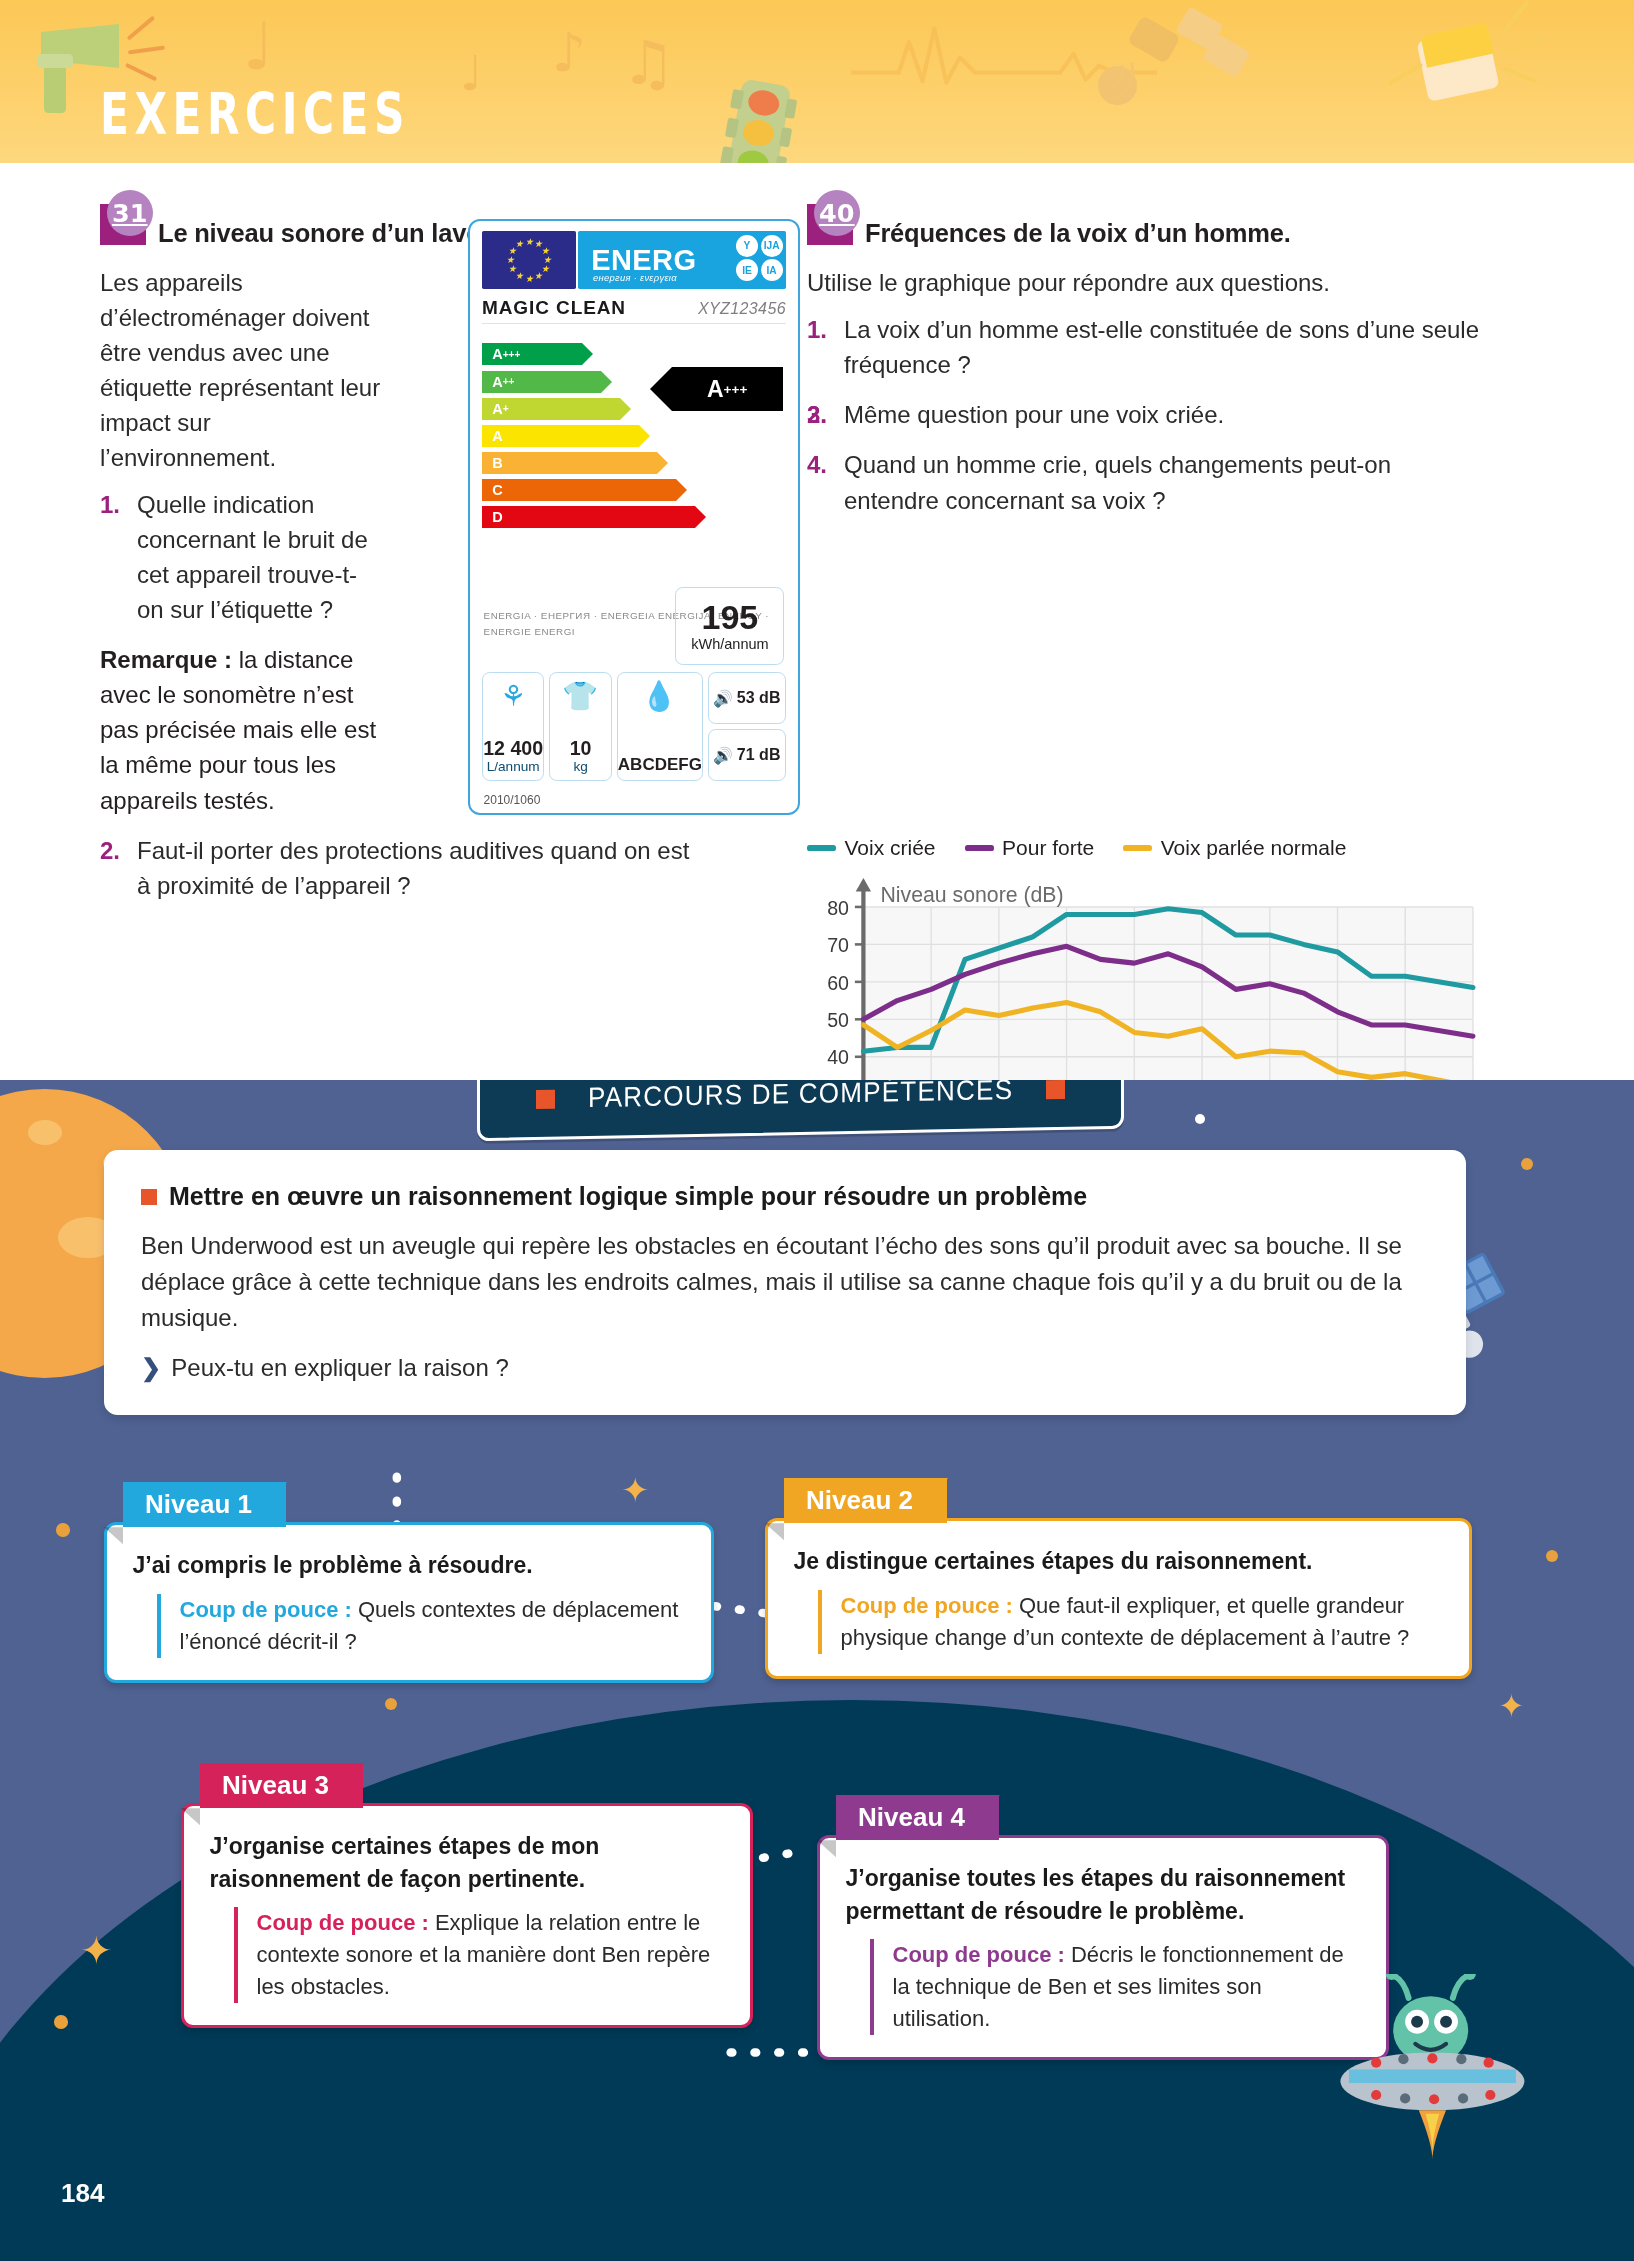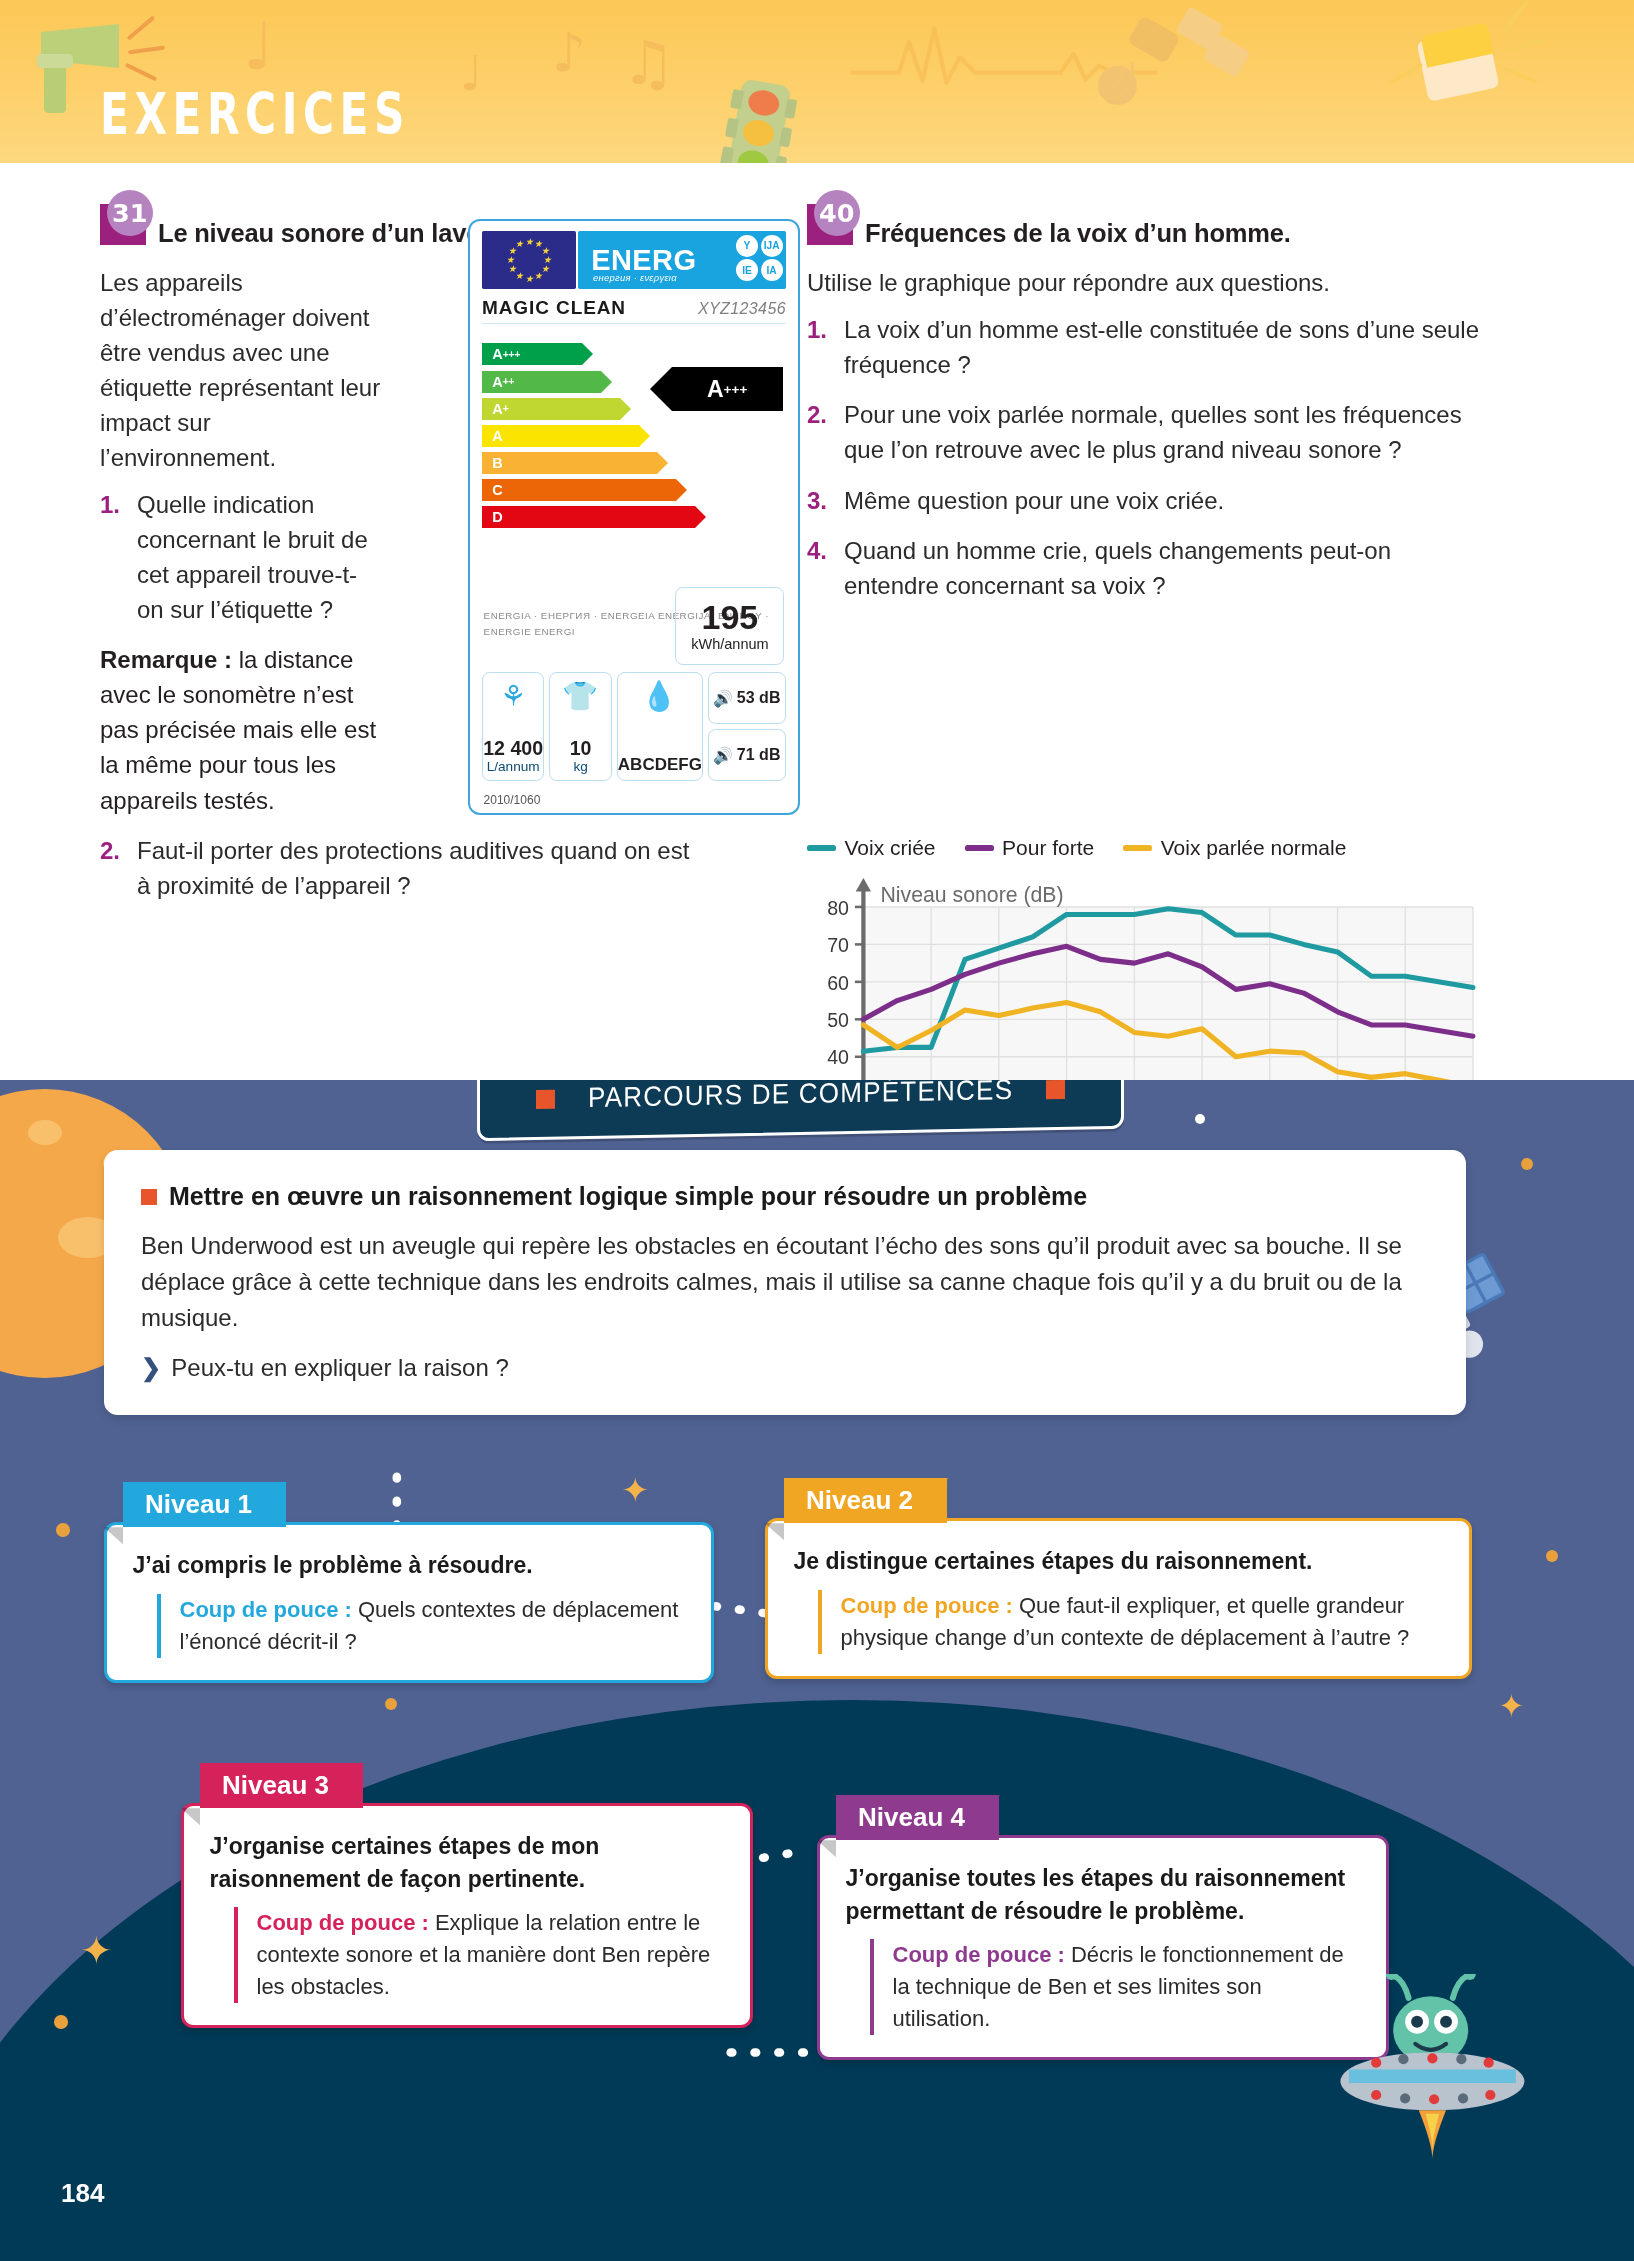--- a/index.html
+++ b/index.html
@@ -78,21 +78,21 @@
   .ex-badge{
     position:relative; width:46px; height:41px; background:#9c217f; flex:none;
   }
   .ex-badge::before{
     content:""; position:absolute; left:6.8px; top:-13.6px; width:46px; height:46px;
     border-radius:50%; background:#b583bf;
   }
   .ex-badge span{
     position:absolute; left:6.8px; top:-13.6px; width:46px; height:46px;
     display:flex; align-items:center; justify-content:center;
-    color:#fff; font-weight:700; font-size:25.5px; font-family:"DejaVu Sans",sans-serif;
+    color:#fff; font-weight:700; font-size:25.5px; font-family:"DejaVu Sans",sans-serif;text-decoration:underline;
   }
   .ex-title{ font-size:25.5px; font-weight:700; line-height:1.25; padding-top:13.6px;
      color:#231f20; letter-spacing:-0.2px;}
 
   .body-text{ font-size:24px; line-height:1.46; color:#2b2b2b; }
 
   ol.qlist{ list-style:none; margin:12px 0 0 0; }
   ol.qlist > li{ position:relative; padding-left:37px; margin-bottom:15.3px;
      font-size:24px; line-height:1.46; color:#2b2b2b;}
   ol.qlist > li .num{ position:absolute; left:0; top:0; color:#9c217f; font-weight:700;}
@@ -441,21 +441,20 @@
 
     <div class="body-text">Utilise le graphique pour répondre aux questions.</div>
 
     <ol class="qlist">
       <li>
         <span class="num">1.</span>
         <span>La voix d’un homme est-elle constituée de sons d’une seule fréquence ?</span>
       </li>
       <li>
         <span class="num">2.</span>
-        <span>Pour une voix parlée normale, quelles sont les fréquences que l’on retrouve avec le plus grand niveau sonore ?</span>
       </li>
       <li>
         <span class="num">3.</span>
         <span>Même question pour une voix criée.</span>
       </li>
       <li>
         <span class="num">4.</span>
         <span>Quand un homme crie, quels changements peut-on entendre concernant sa voix ?</span>
       </li>
     </ol>

